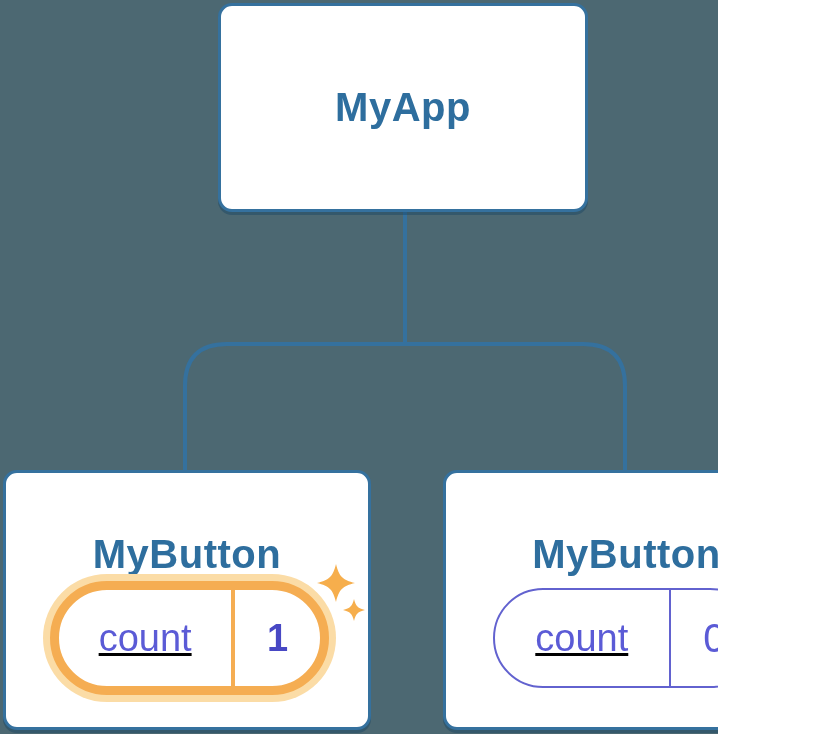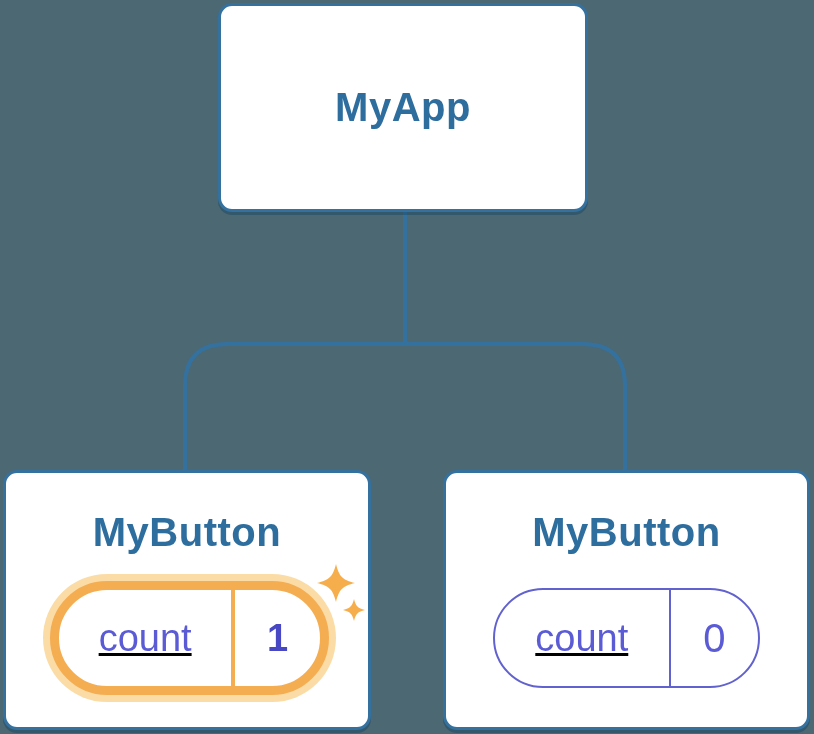--- a/index.html
+++ b/index.html
@@ -1,18 +1,18 @@
 <!DOCTYPE html>
 <html><head>
 <meta charset="utf-8">
 <style>
   html, body { margin: 0; padding: 0; }
   .canvas {
     position: relative;
-    width: 814px;
+    width: 718px;
     height: 734px;
     background: #4C6872;
     overflow: hidden;
     font-family: "Liberation Sans", sans-serif;
   }
   .connector-svg {
     position: absolute;
     left: 0; top: 0;
     width: 814px; height: 734px;
   }
@@ -32,21 +32,21 @@
   .node-child-left  { left: 3px;   top: 470px; width: 368px; height: 260px; }
   .node-child-right { left: 443px; top: 470px; width: 367px; height: 260px; }
   .node-label {
     color: #2E6E9E;
     font-size: 40px;
     font-weight: bold;
     letter-spacing: 0.5px;
   }
   .child-title {
     position: absolute;
-    left: 0; top: 37px;
+    left: 0; top: 59px;
     width: 100%;
     text-align: center;
   }
   .pill {
     position: absolute;
     background: #ffffff;
     border-radius: 999px;
     box-sizing: border-box;
     display: flex;
     align-items: stretch;

